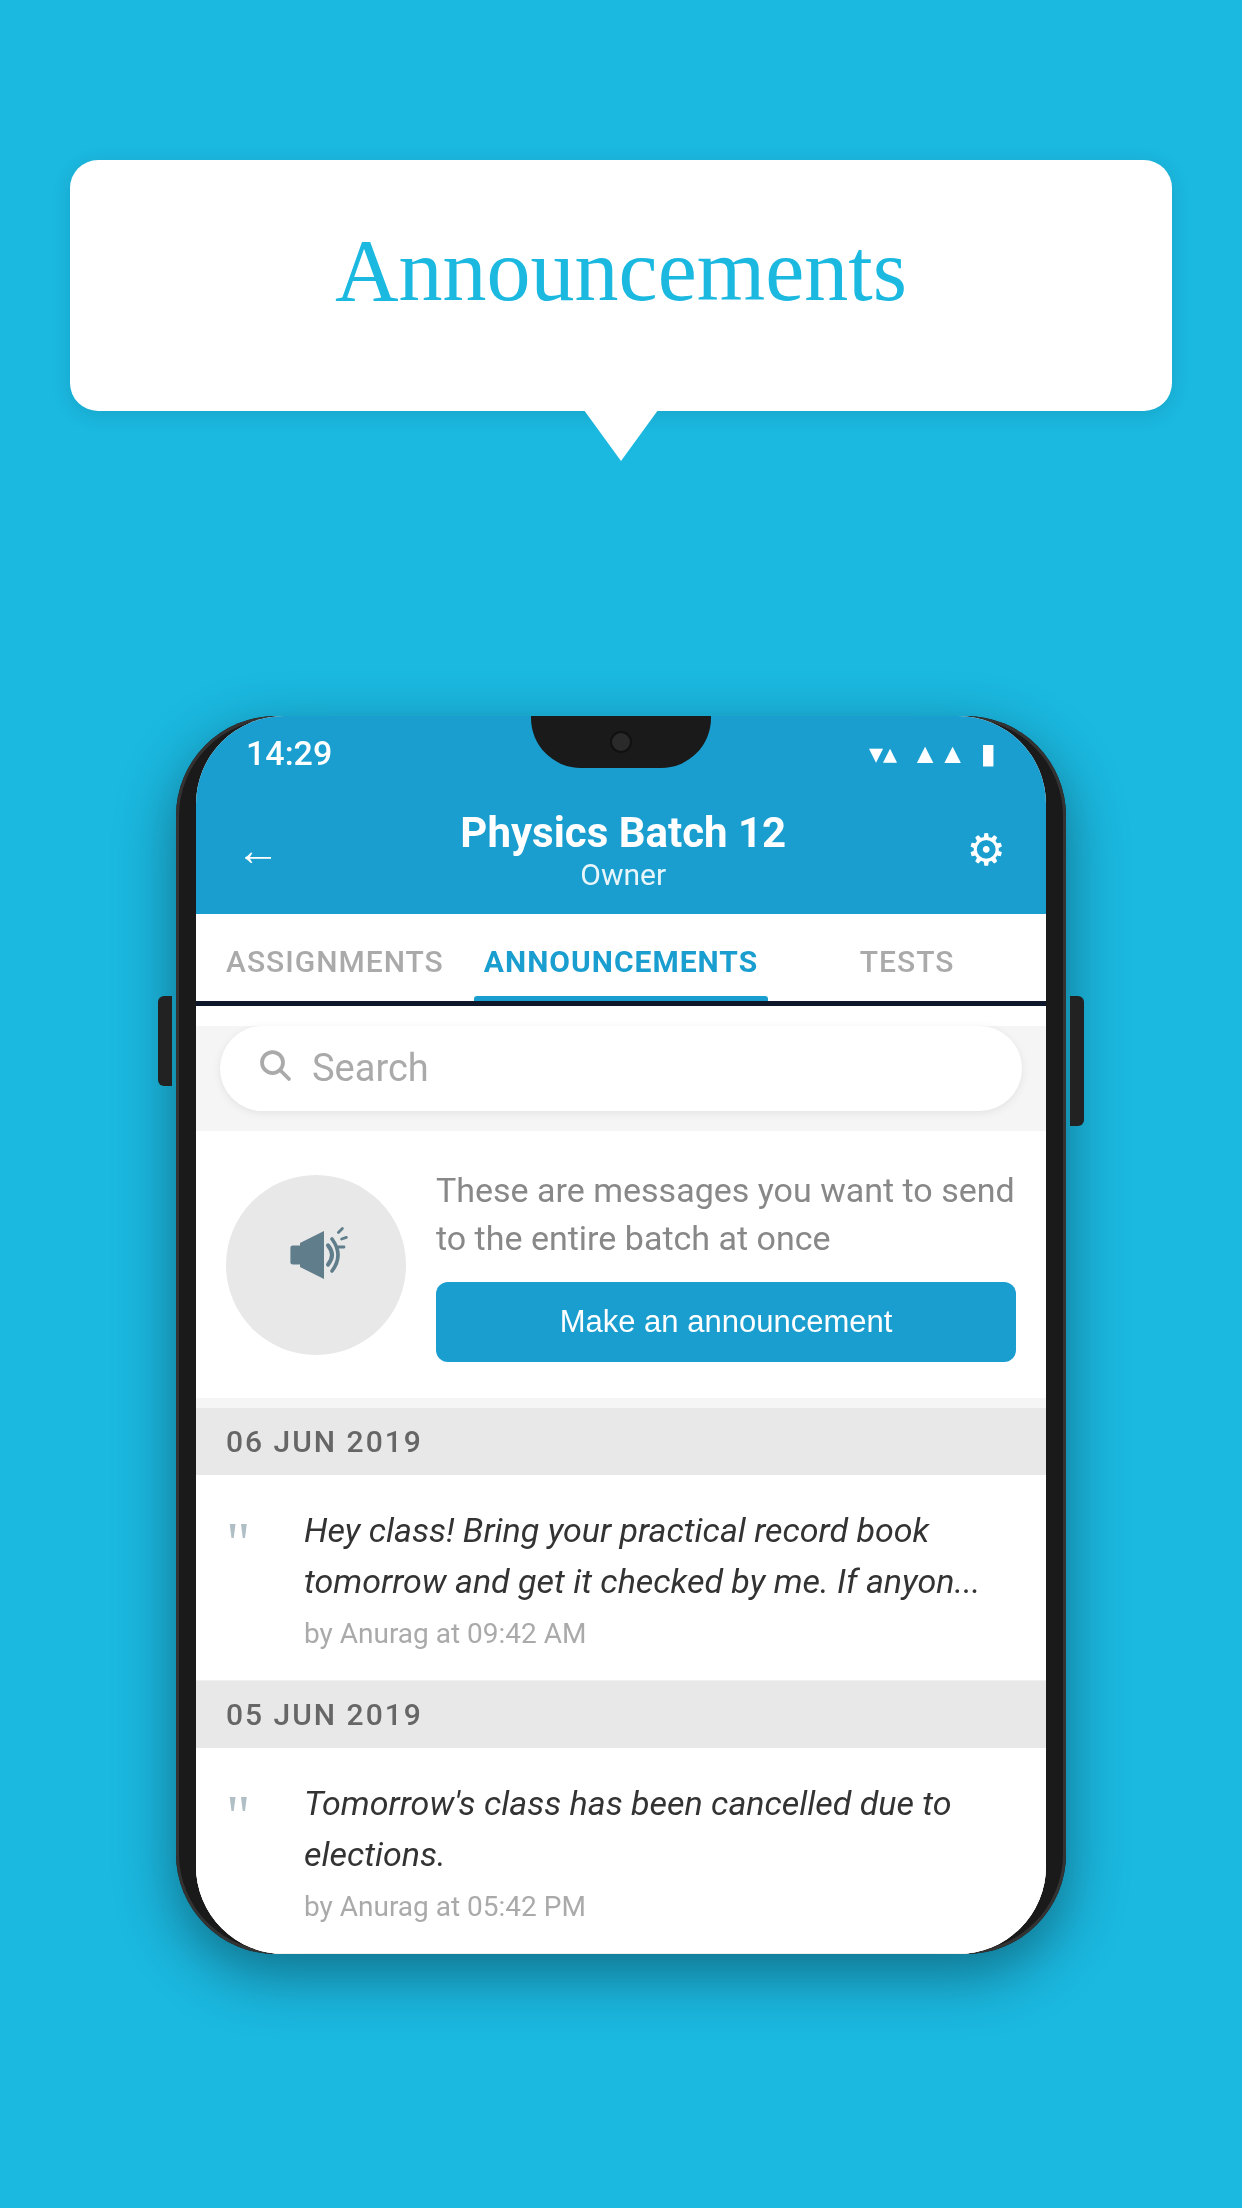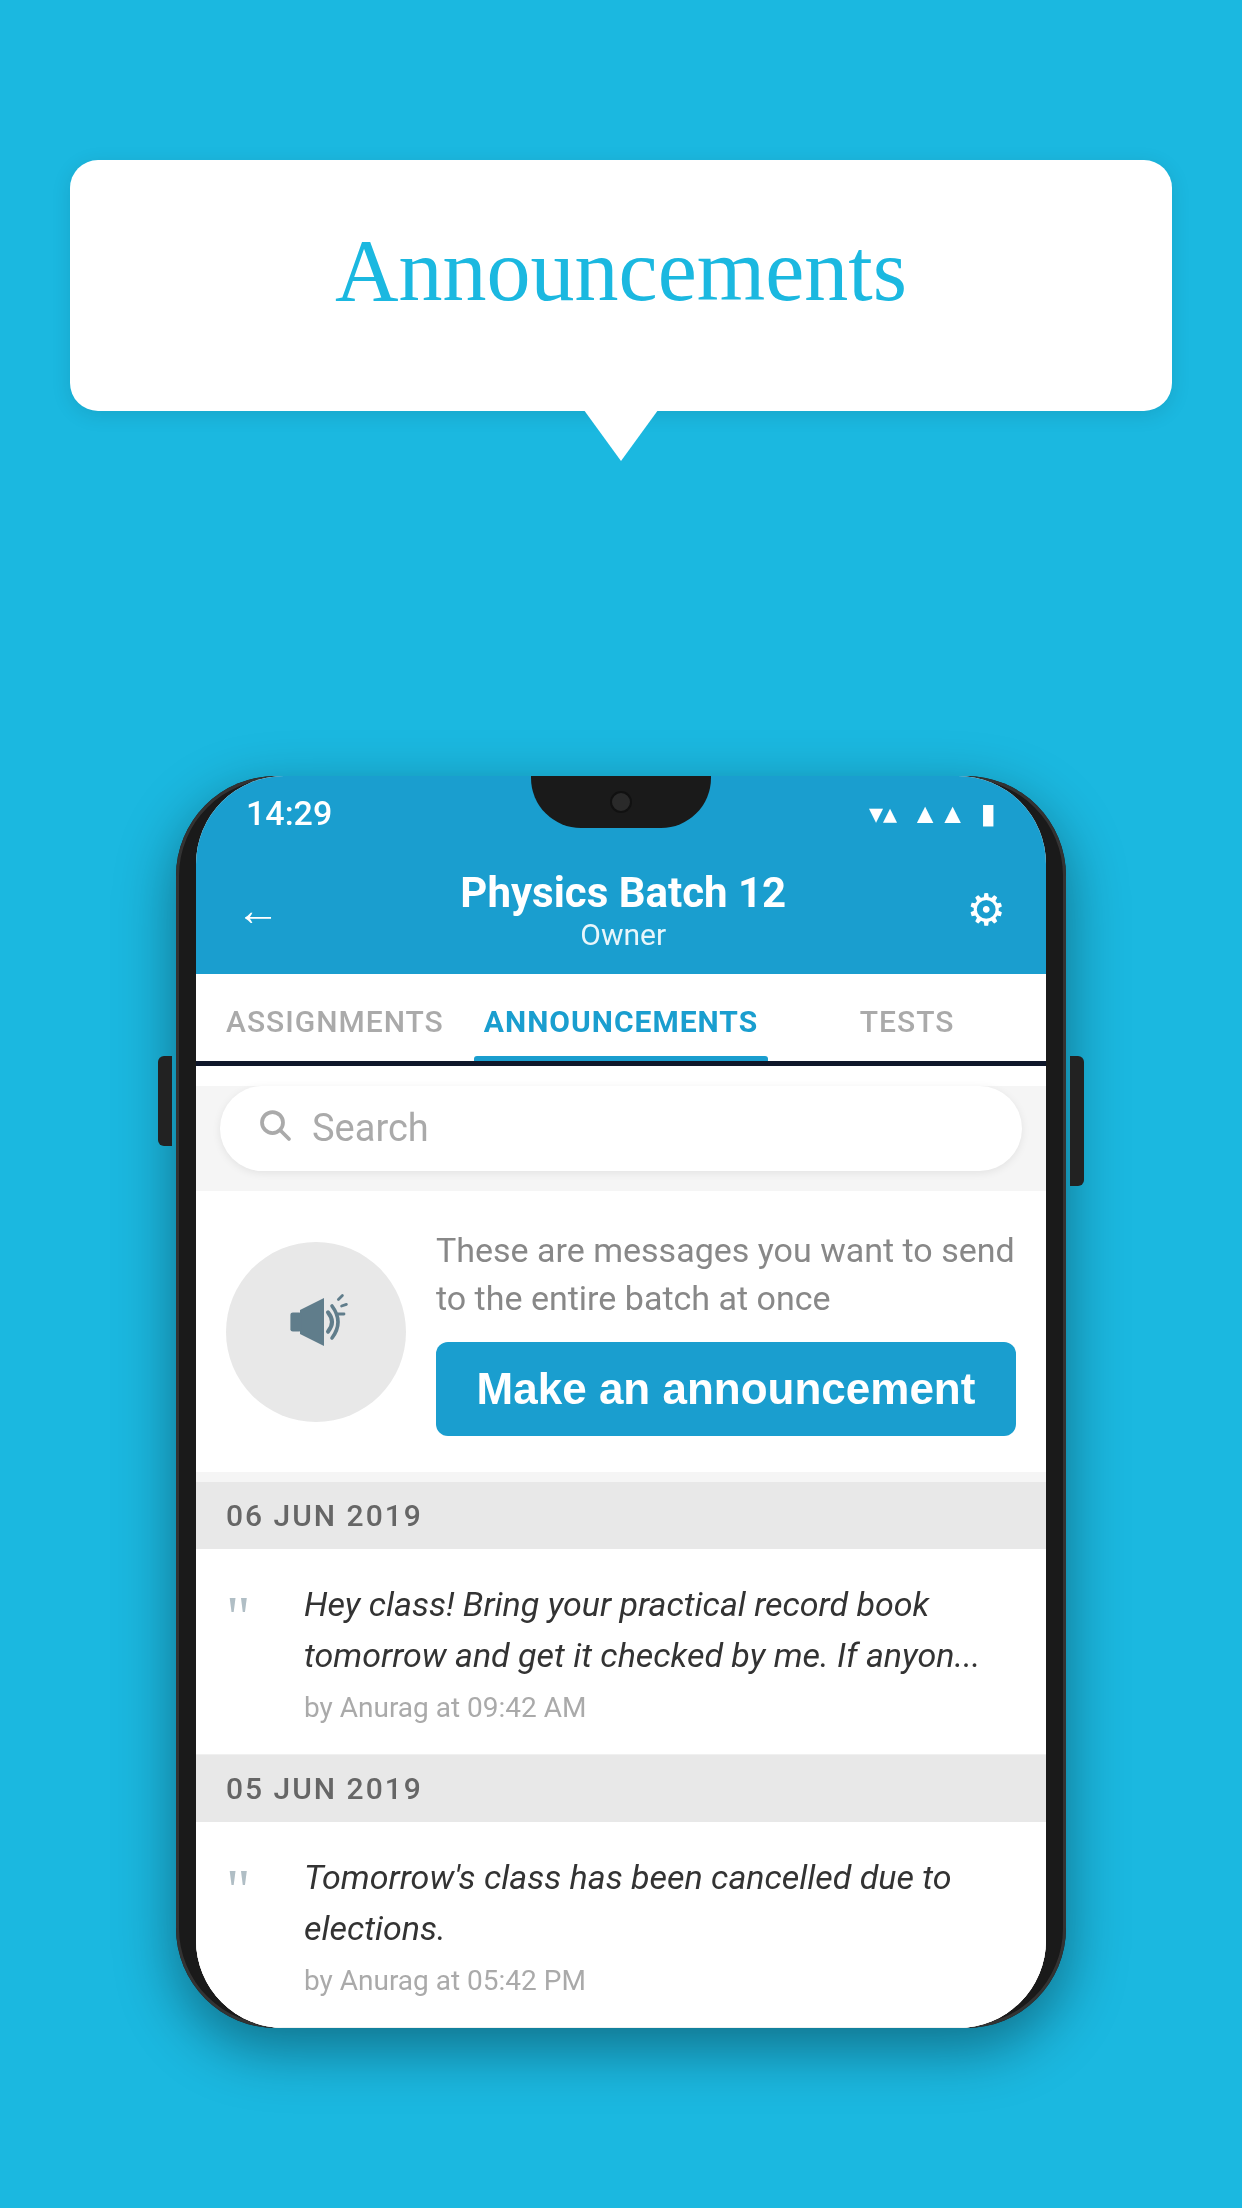--- a/index.html
+++ b/index.html
@@ -57,21 +57,21 @@
 
     .bubble-subtitle {
       color: #888;
       font-size: 46px;
       font-weight: 300;
     }
 
     
     .phone-wrapper {
       position: absolute;
-      top: 756px;
+      top: 696px;
       left: 50%;
       transform: translateX(-50%);
       width: 890px;
     }
 
     .phone-outer {
       background: #1a1a1a;
       border-radius: 100px;
       padding: 0;
       position: relative;
@@ -295,22 +295,22 @@
       font-size: 34px;
       line-height: 1.4;
     }
 
     .make-announcement-btn {
       background: #1a9ecf;
       color: white;
       border: none;
       border-radius: 12px;
       padding: 22px 36px;
-      font-size: 44px;
-      font-weight: 700;
+      font-size: 31px;
+      font-weight: 400;
       cursor: pointer;
       text-align: center;
     }
 
     
     .date-separator {
       background: #e8e8e8;
       padding: 16px 30px;
       font-size: 30px;
       color: #666;

